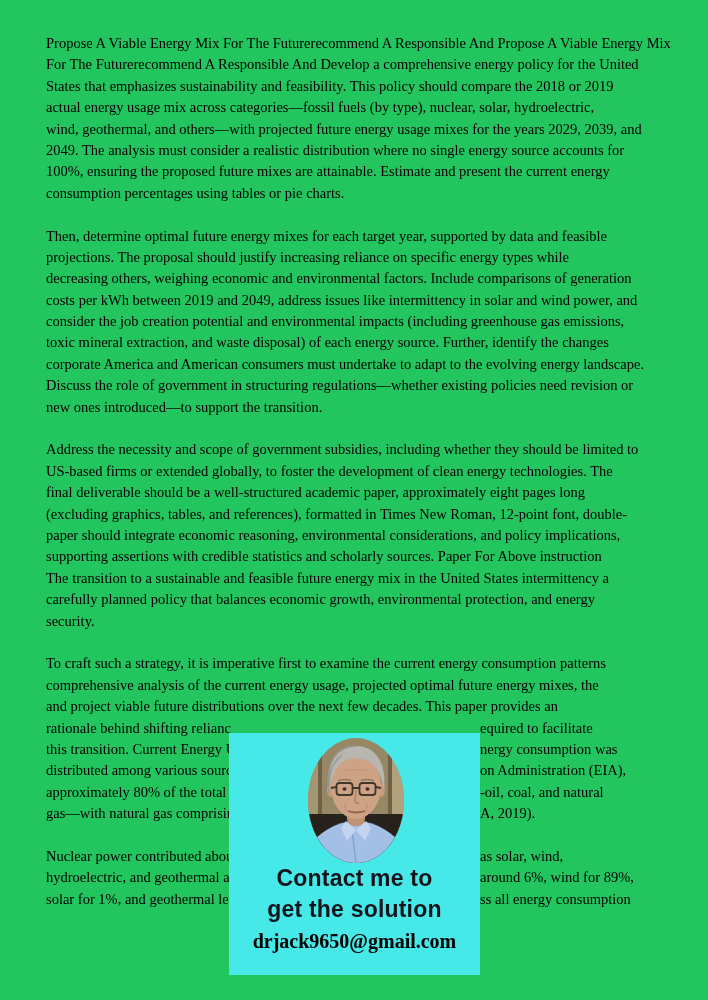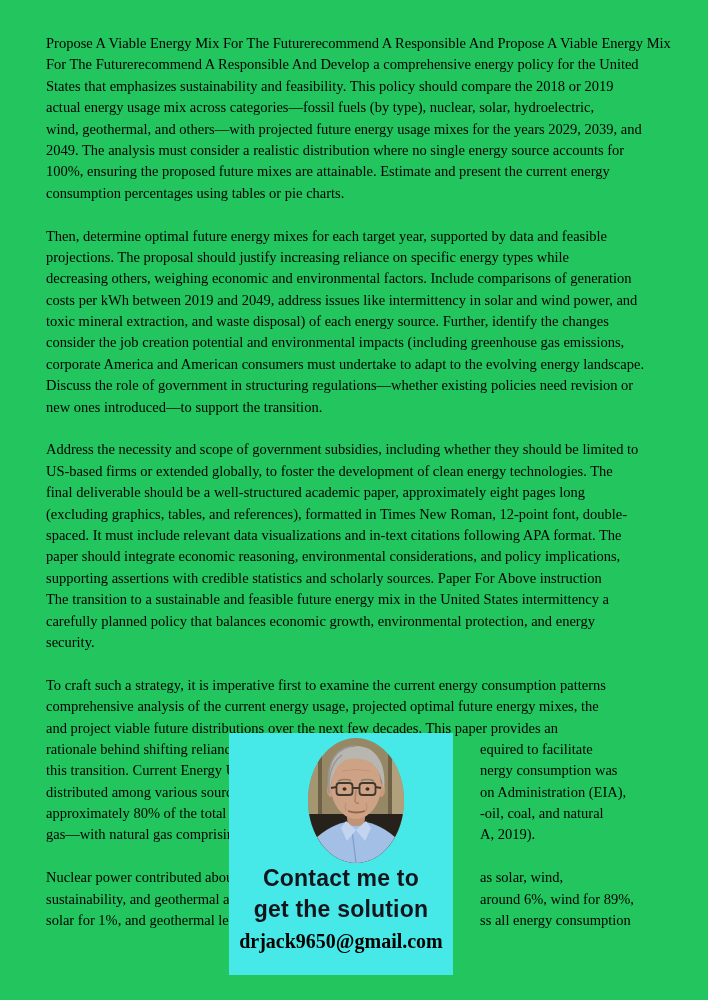--- a/index.html
+++ b/index.html
@@ -28,21 +28,21 @@
   }
   .right-frag {
     position: absolute;
     left: 434px;
     top: 0;
   }
   .overlay {
     position: absolute;
     left: 229px;
     top: 733px;
-    width: 224px;
+    width: 251px;
     height: 242px;
     background: #47e8e8;
     z-index: 5;
   }
   .photo {
     position: absolute;
     left: 79px;
     top: 5px;
     width: 96px;
     height: 125px;
@@ -89,51 +89,50 @@
         <div class="line">wind, geothermal, and others—with projected future energy usage mixes for the years 2029, 2039, and</div>
         <div class="line">2049. The analysis must consider a realistic distribution where no single energy source accounts for</div>
         <div class="line">100%, ensuring the proposed future mixes are attainable. Estimate and present the current energy</div>
         <div class="line">consumption percentages using tables or pie charts.</div>
       </div>
       <div class="paragraph">
         <div class="line">Then, determine optimal future energy mixes for each target year, supported by data and feasible</div>
         <div class="line">projections. The proposal should justify increasing reliance on specific energy types while</div>
         <div class="line">decreasing others, weighing economic and environmental factors. Include comparisons of generation</div>
         <div class="line">costs per kWh between 2019 and 2049, address issues like intermittency in solar and wind power, and</div>
+        <div class="line">consider the job creation potential and environmental impacts (including greenhouse gas emissions,</div>
         <div class="line">toxic mineral extraction, and waste disposal) of each energy source. Further, identify the changes</div>
-        <div class="line">consider the job creation potential and environmental impacts (including greenhouse gas emissions,</div>
         <div class="line">corporate America and American consumers must undertake to adapt to the evolving energy landscape.</div>
         <div class="line">Discuss the role of government in structuring regulations—whether existing policies need revision or</div>
         <div class="line">new ones introduced—to support the transition.</div>
       </div>
       <div class="paragraph">
         <div class="line">Address the necessity and scope of government subsidies, including whether they should be limited to</div>
         <div class="line">US-based firms or extended globally, to foster the development of clean energy technologies. The</div>
         <div class="line">final deliverable should be a well-structured academic paper, approximately eight pages long</div>
         <div class="line">(excluding graphics, tables, and references), formatted in Times New Roman, 12-point font, double-</div>
-        <div class="line">spaced. It must include relevant data visualizations and in-text citations following APA format. The</div>
         <div class="line">paper should integrate economic reasoning, environmental considerations, and policy implications,</div>
         <div class="line">supporting assertions with credible statistics and scholarly sources. Paper For Above instruction</div>
         <div class="line">The transition to a sustainable and feasible future energy mix in the United States intermittency a</div>
         <div class="line">carefully planned policy that balances economic growth, environmental protection, and energy</div>
         <div class="line">security.</div>
       </div>
       <div class="paragraph">
         <div class="line">To craft such a strategy, it is imperative first to examine the current energy consumption patterns</div>
         <div class="line">comprehensive analysis of the current energy usage, projected optimal future energy mixes, the</div>
         <div class="line">and project viable future distributions over the next few decades. This paper provides an</div>
         <div class="line"><span>rationale behind shifting relianc</span><span class="right-frag">equired to facilitate</span></div>
         <div class="line"><span>this transition. Current Energy U</span><span class="right-frag">nergy consumption was</span></div>
         <div class="line"><span>distributed among various sourc</span><span class="right-frag">on Administration (EIA),</span></div>
         <div class="line"><span>approximately 80% of the total</span><span class="right-frag">-oil, coal, and natural</span></div>
         <div class="line"><span>gas—with natural gas comprisin</span><span class="right-frag">A, 2019).</span></div>
       </div>
       <div class="paragraph">
         <div class="line"><span>Nuclear power contributed abou</span><span class="right-frag">as solar, wind,</span></div>
-        <div class="line"><span>sustainability, and geothermal a</span><span class="right-frag">around 6%, wind for 89%,</span></div>
+        <div class="line"><span>hydroelectric, and geothermal a</span><span class="right-frag">around 6%, wind for 89%,</span></div>
         <div class="line"><span>solar for 1%, and geothermal le</span><span class="right-frag">ss all energy consumption</span></div>
       </div>
     </div>
 
   <div class="overlay" style="background: rgb(71, 232, 232);">
     <div class="photo">
       <svg viewBox="0 0 96 125" preserveAspectRatio="xMidYMid slice">
 
         <rect x="0" y="0" width="96" height="125" fill="#968864"></rect>
         <rect x="0" y="0" width="12" height="125" fill="#a59672"></rect>

